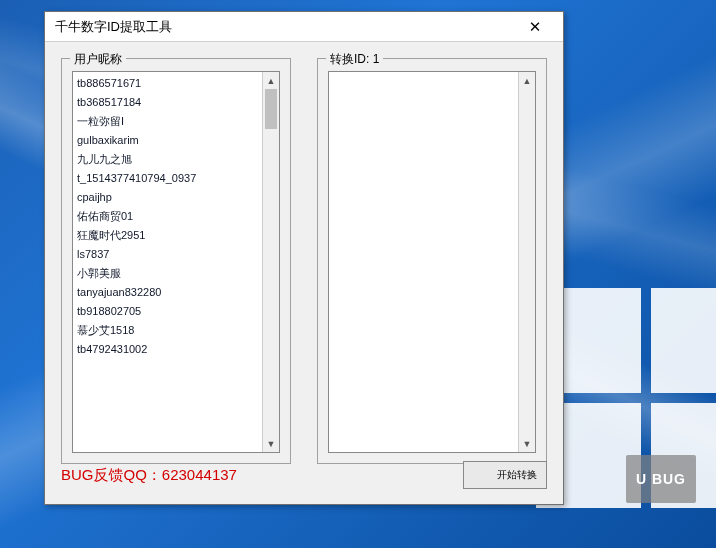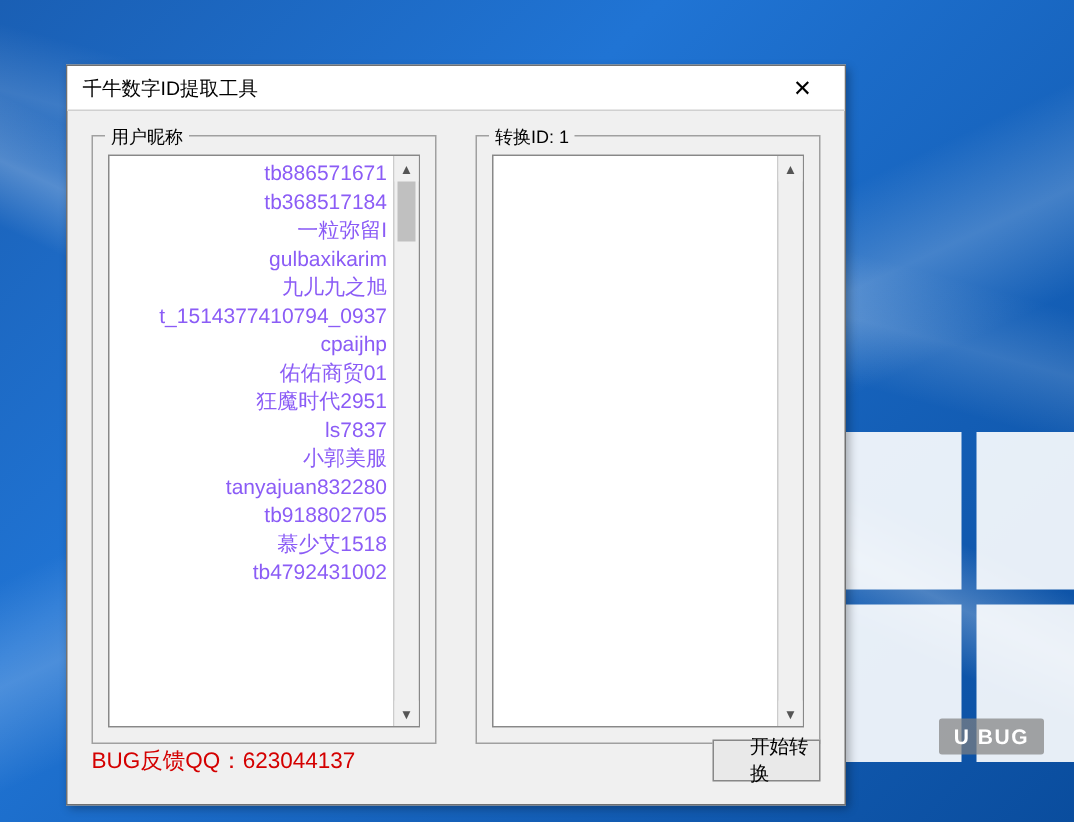--- a/index.html
+++ b/index.html
@@ -36,34 +36,34 @@
     
     
     .watermark {
       position: absolute;
       right: 20px; bottom: 45px;
       background: rgba(128,128,128,0.7);
       color: #fff;
       font-family: Arial, sans-serif;
       font-size: 14px;
       font-weight: bold;
-      padding: 4px 10px;
+      padding: 16px 10px;
       letter-spacing: 1px;
       border-radius: 2px;
     }
     
     
     .window {
       position: absolute;
       left: 44px; top: 11px;
       width: 520px; height: 494px;
       background: #f0f0f0;
       border: 1px solid #707070;
       box-shadow: 2px 2px 6px rgba(0,0,0,0.3);
-      display: flex; flex-direction: column; margin-top: 32px;
+      display: flex; flex-direction: column;
     }
     
     .titlebar {
       height: 30px;
       display: flex; align-items: center;
       padding: 0 8px 0 10px;
       background: #fff;
       border-bottom: 1px solid #d0d0d0;
       justify-content: space-between;
     }
@@ -85,21 +85,20 @@
       display: flex;
       gap: 26px;
       height: 406px;
     }
     
     .groupbox {
       position: relative;
       border: 1px solid #a0a0a0;
       flex: 1;
       background: #f0f0f0;
-      text-align: right;
     }
     .groupbox .legend {
       position: absolute;
       top: -8px; left: 8px;
       background: #f0f0f0;
       padding: 0 4px;
       font-size: 12px;
       color: #000;
     }
     
@@ -107,23 +106,23 @@
       position: absolute;
       inset: 12px 10px 10px 10px;
       background: #fff;
       border: 1px solid #888;
       display: flex;
     }
     .listbox {
       flex: 1;
       overflow: hidden;
       padding: 2px 4px;
-      font-size: 14px;
+      font-size: 11px;
       line-height: 19px;
-      color: #8b5cf6;
+      color: #0f172a;
       white-space: nowrap;
     }
     .listbox div { overflow: hidden; text-overflow: clip; }
     
     .scrollbar {
       width: 17px;
       background: #f0f0f0;
       border-left: 1px solid #ccc;
       display: flex; flex-direction: column;
       justify-content: space-between;
@@ -143,24 +142,24 @@
     .bottomrow {
       position: absolute;
       left: 16px; right: 16px; bottom: 14px;
       height: 30px;
       display: flex;
       align-items: center;
       justify-content: space-between;
     }
     .bugtext { color: #d40000; font-size: 15px; }
     .startbtn {
-      width: 72px; height: 28px;
+      width: 84px; height: 28px;
       background: #e9e9e9;
       border: 1px solid #888;
-      font-size: 13px;
+      font-size: 10px;
       display:flex; align-items:center; justify-content:center;
       cursor: default;
       padding-left: 24px;
     }
   </style>
 </head>
 <body>
 
 <div class="desktop">
 

